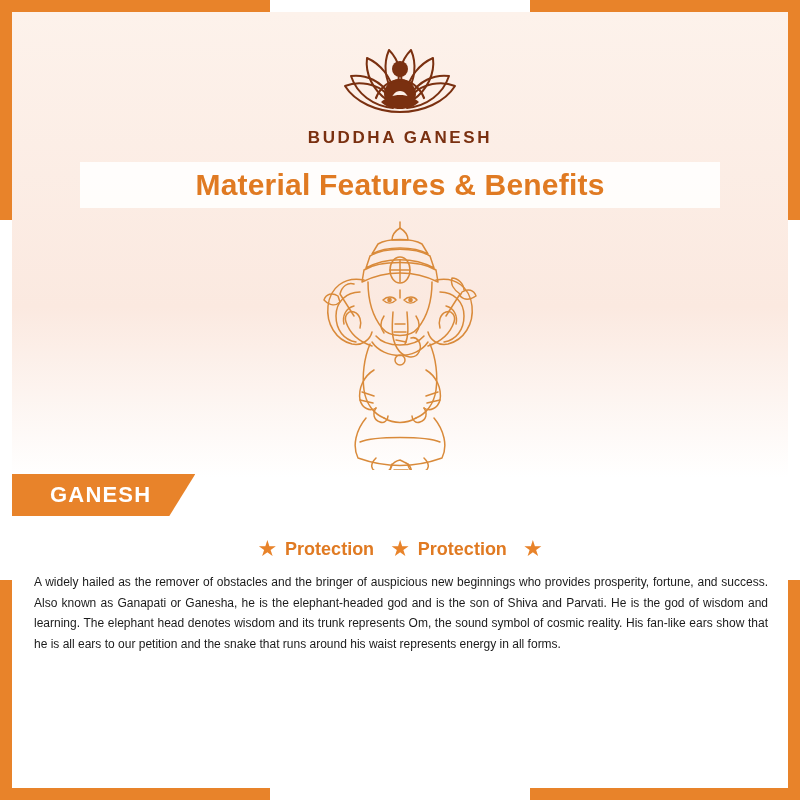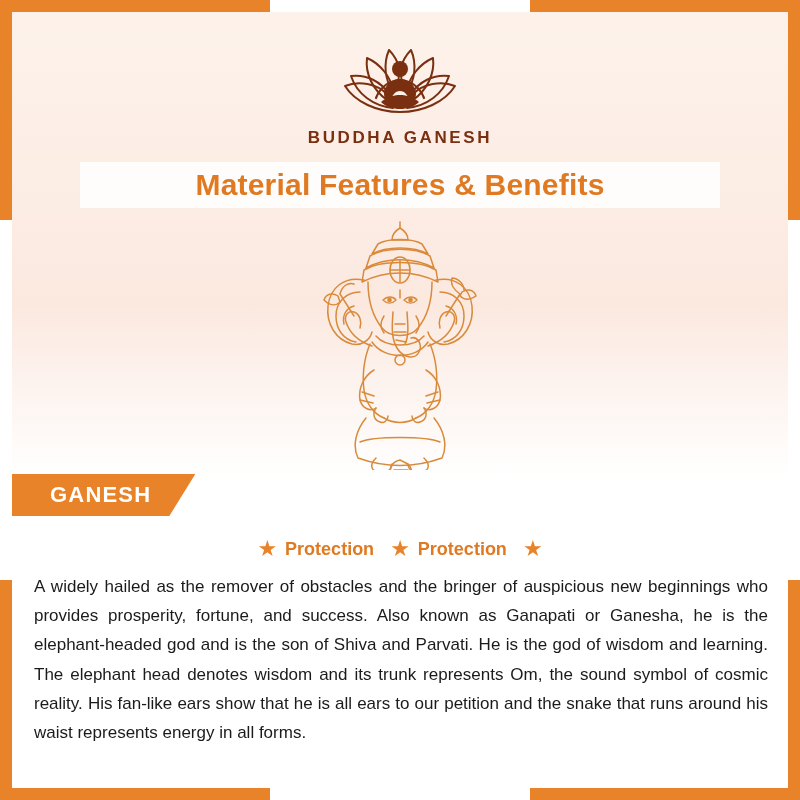--- a/index.html
+++ b/index.html
@@ -160,21 +160,21 @@
     color: #E07A22;
     font-size: 18px;
     font-weight: bold;
     font-family: "Liberation Sans", sans-serif;
   }
 
   
   .body-text {
     margin: 12px 20px 0 22px;
     color: #1b1b1b;
-    font-size: 17px;
+    font-size: 12px;
     line-height: 1.72;
     text-align: justify;
     font-family: "Liberation Sans", sans-serif;
     hyphens: auto;
   }
 </style>
 </head>
 <body>
 
 <div id="page">

